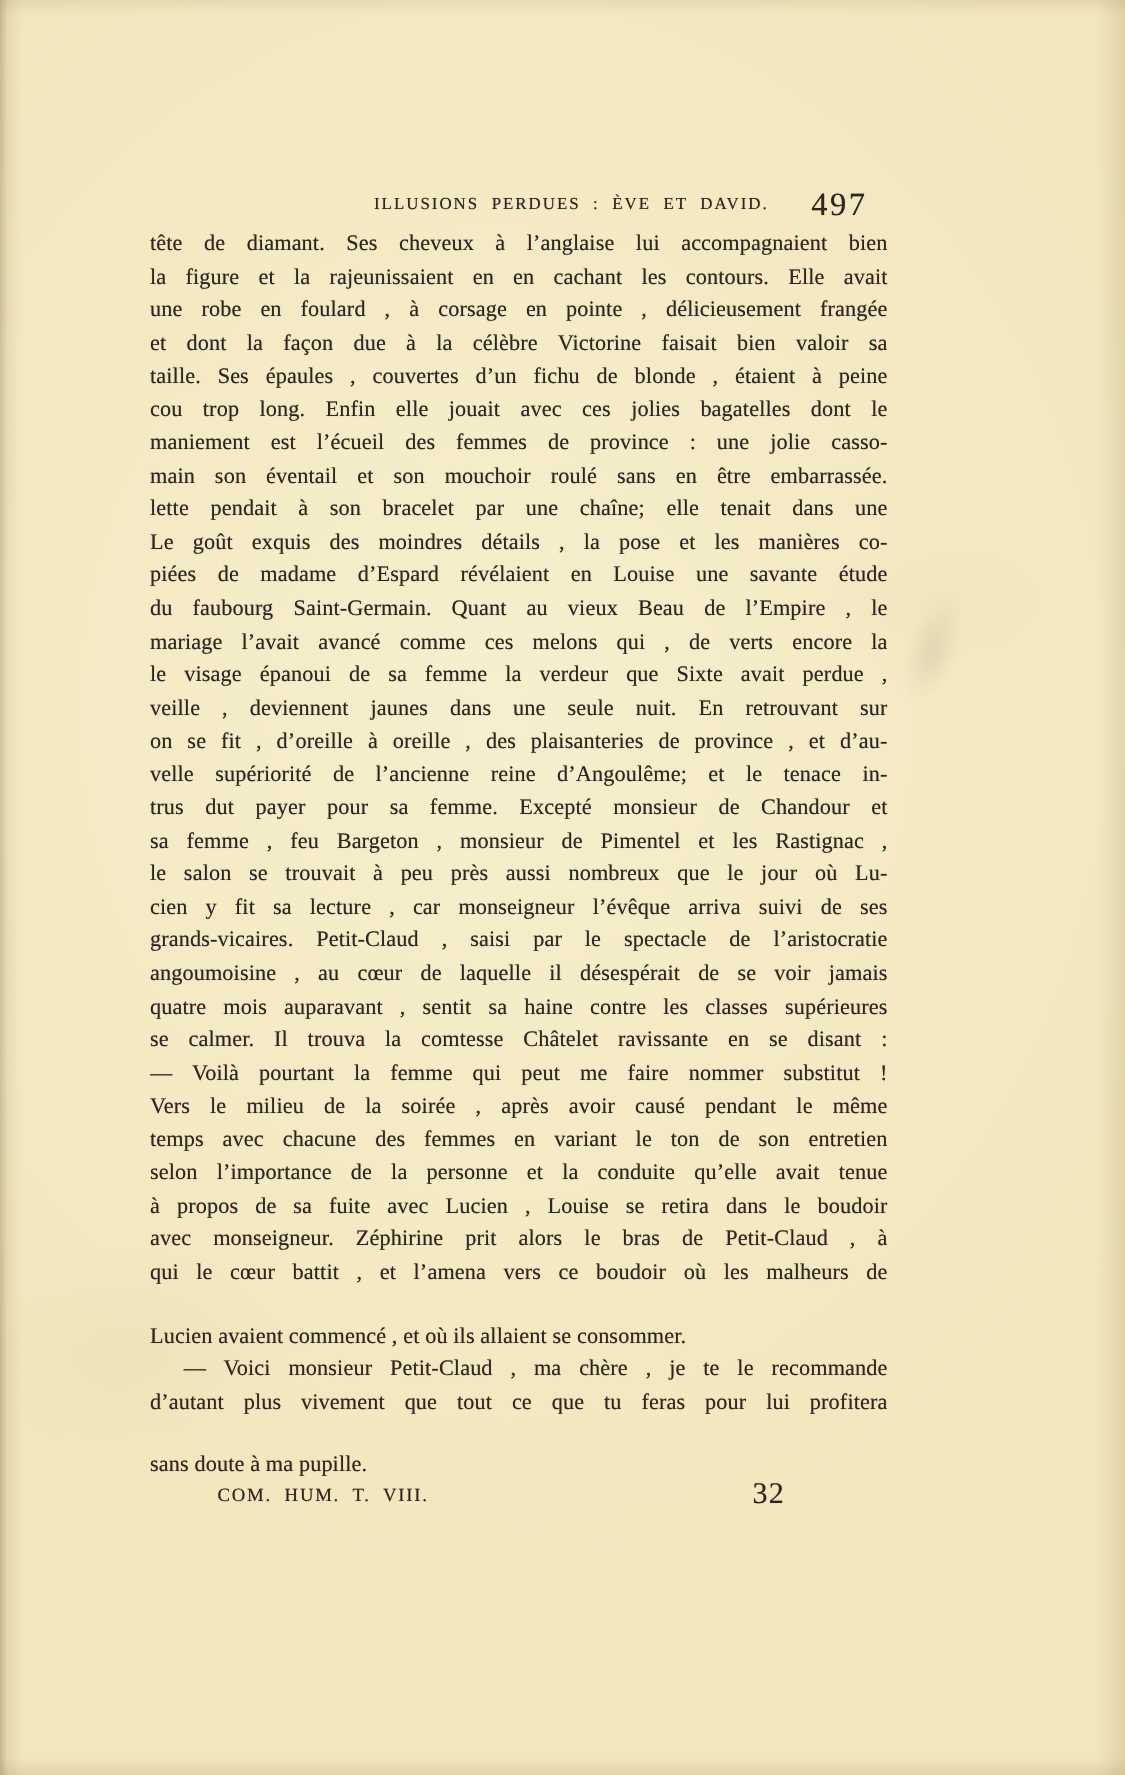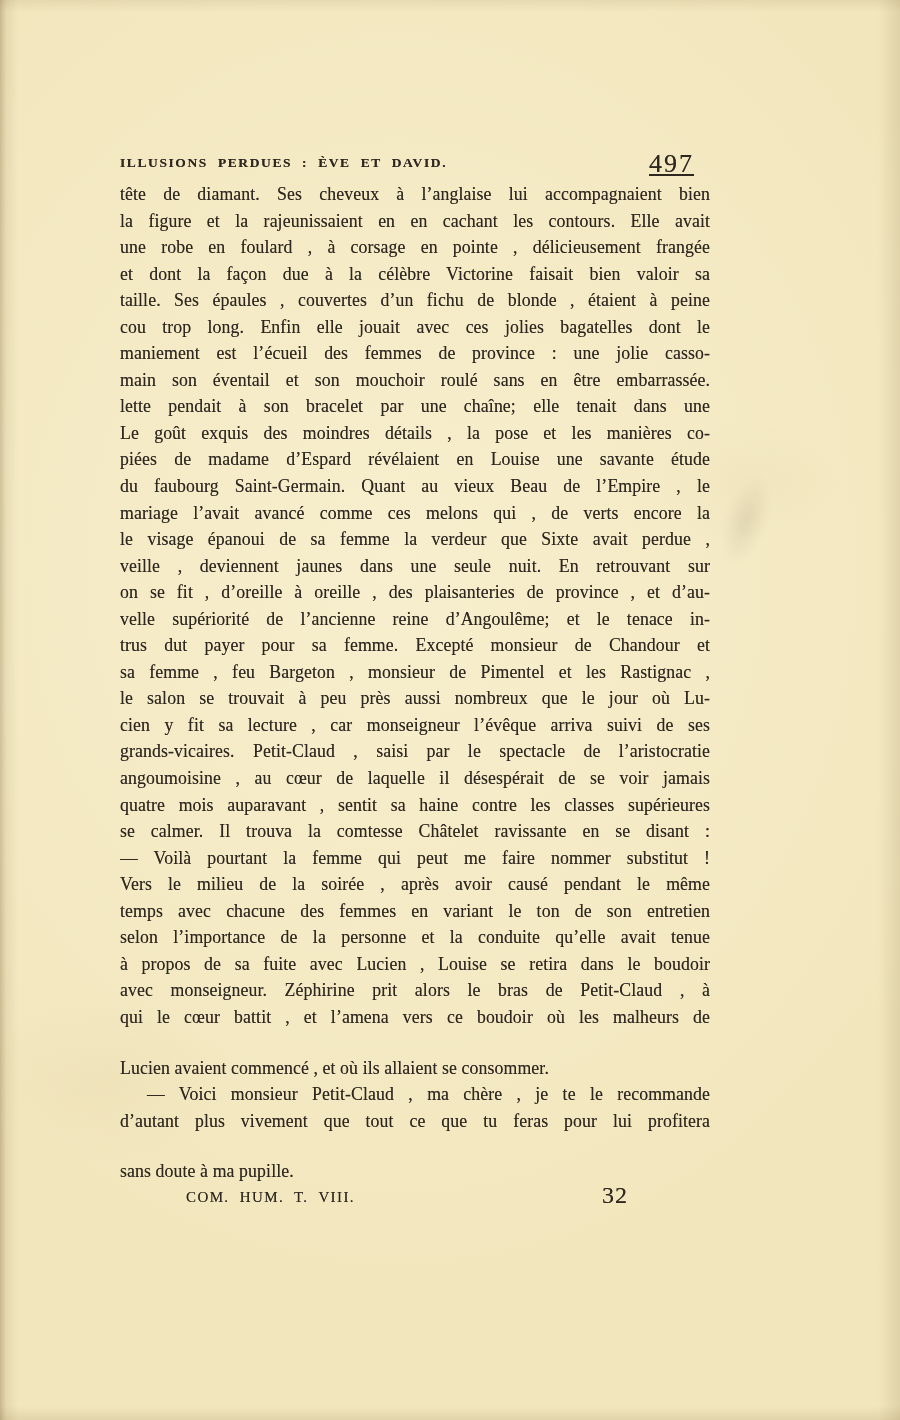--- a/index.html
+++ b/index.html
@@ -25,50 +25,49 @@
     position:absolute;left:716px;top:455px;width:60px;height:130px;
     background:radial-gradient(50% 50% at 50% 50%, rgba(120,105,80,0.14), rgba(120,105,80,0) 70%);
     filter:blur(2px);
     transform:rotate(18deg);
   }
 
   .running-header{
     position:absolute;left:120px;top:149px;width:590px;height:30px;
   }
   .header-title{
-    display:block;text-align:left;margin-right:95px;
-    font-size:13.5px;font-weight:700;letter-spacing:1.6px;word-spacing:5px;
+    display:block;text-align:right;margin-right:95px;
+    font-size:13.5px;font-weight:400;letter-spacing:1.6px;word-spacing:5px;
     text-shadow:0 0 0.6px rgba(46,39,32,0.6);
     padding-top:6px;
   }
   .page-number{
     position:absolute;right:16px;top:0;
     font-size:26px;letter-spacing:2px;
     text-shadow:0 0 0.6px rgba(46,39,32,0.6);
-    text-decoration:underline;
   }
 
   .body-text{
     position:absolute;left:120px;top:181px;width:590px;
     font-size:17.8px;line-height:26.55px;
   }
   .line{
     height:26.55px;overflow:hidden;
     text-align:justify;text-align-last:justify;
     text-shadow:0 0 0.6px rgba(46,39,32,0.55);
     letter-spacing:0.1px;
   }
   .line.flush{text-align-last:left;margin-top:24px;}
   .line.indent{text-indent:27px;}
 
   .page-footer{
     position:absolute;left:120px;top:1186px;width:590px;height:34px;
   }
   .signature{
-    position:absolute;left:66px;top:3px;
+    position:absolute;left:54px;top:3px;
     font-size:15px;letter-spacing:1.4px;word-spacing:5px;
     text-shadow:0 0 0.6px rgba(46,39,32,0.6);
   }
   .sheet-number{
     position:absolute;left:482px;top:-4px;
     font-size:24px;letter-spacing:1px;
     text-shadow:0 0 0.6px rgba(46,39,32,0.6);
   }
 </style>
 </head>

